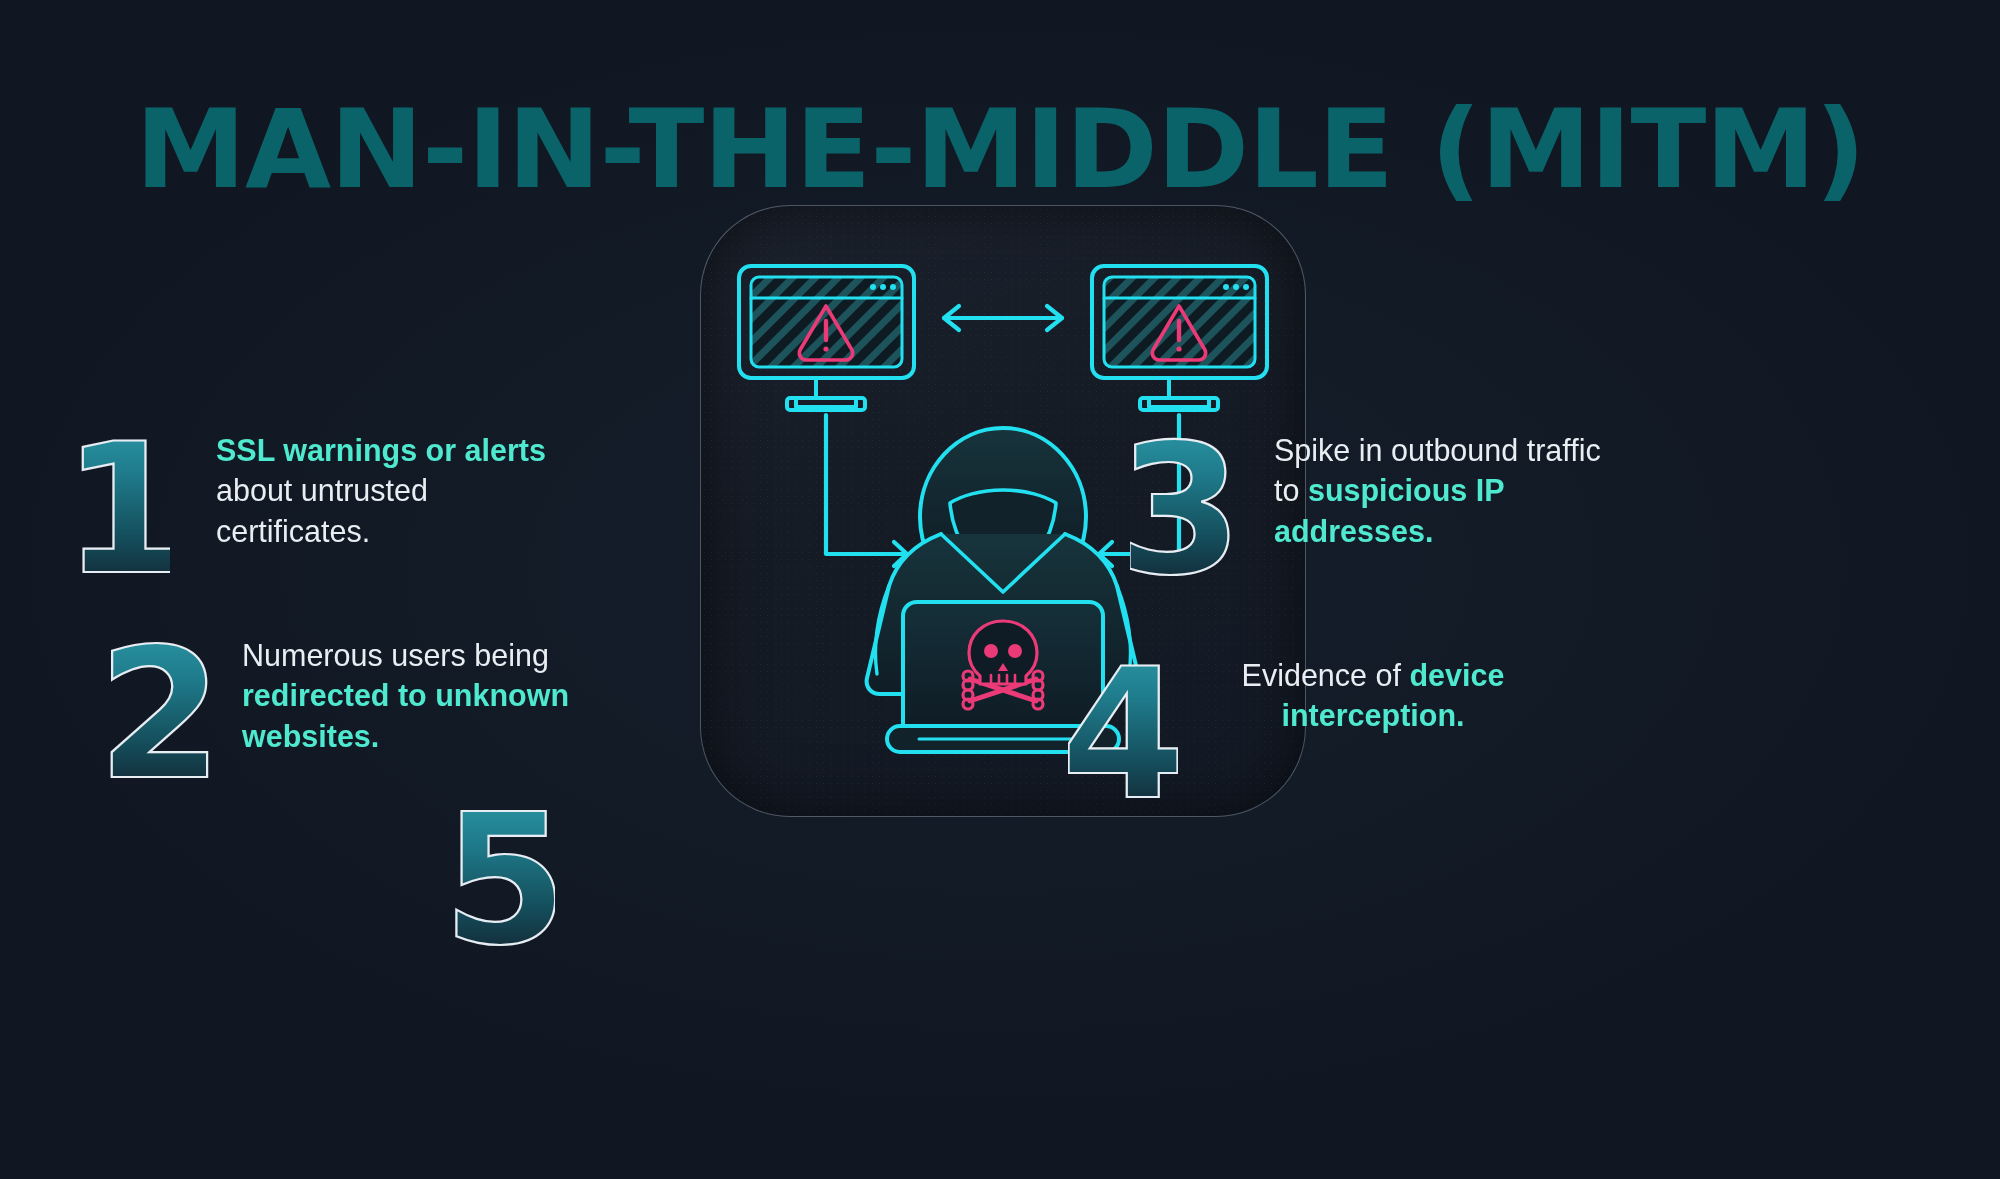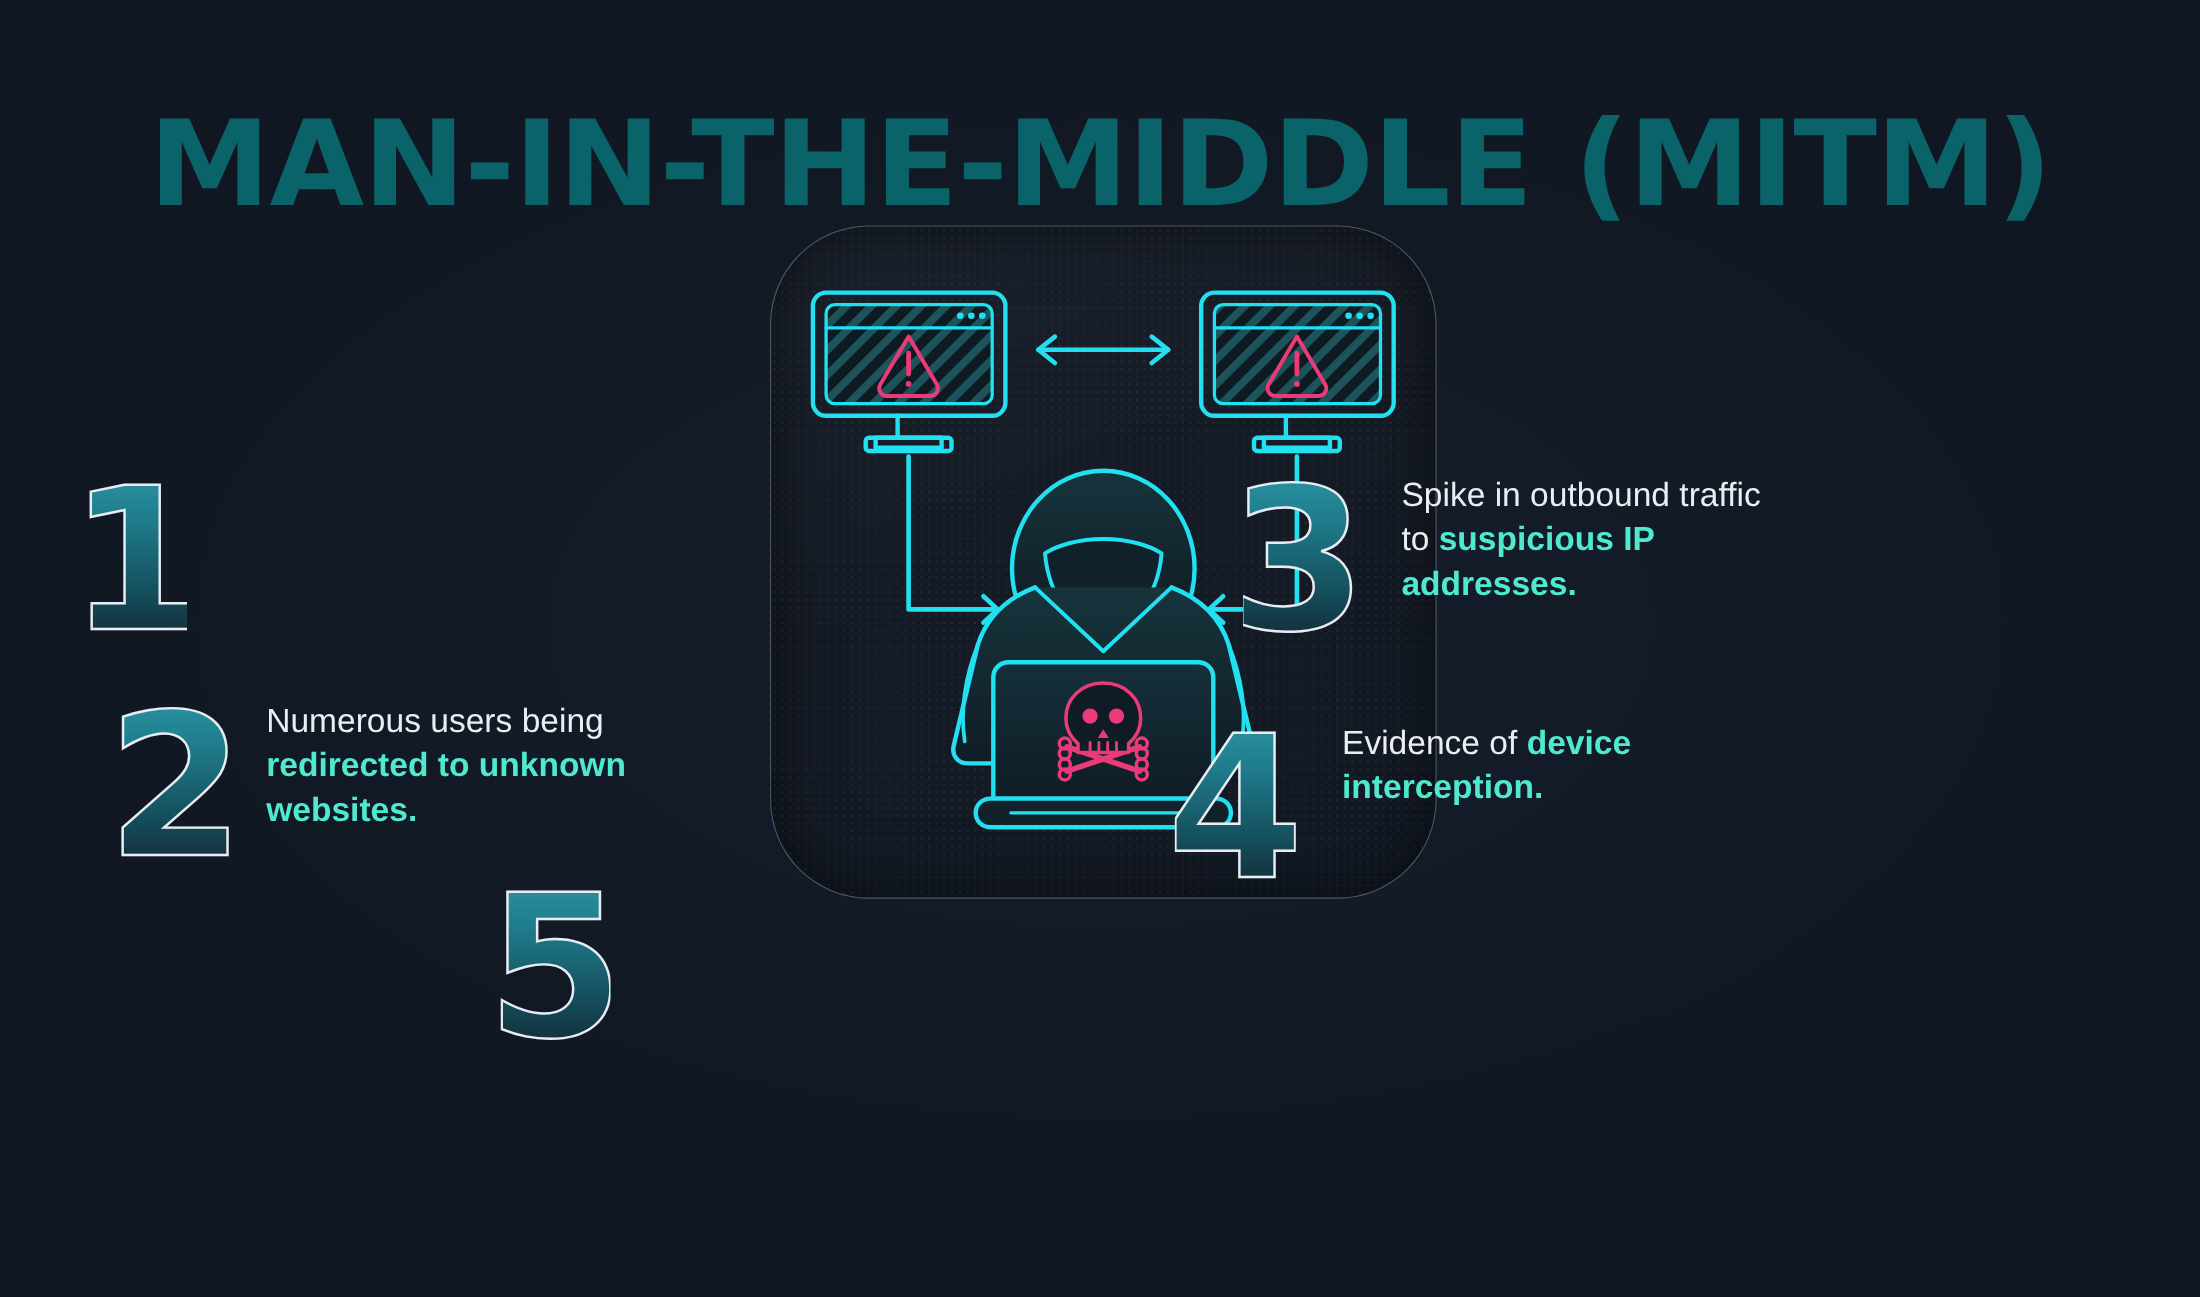--- a/index.html
+++ b/index.html
@@ -69,21 +69,21 @@
   }
   .txt b{color:#4fe9cf;font-weight:bold;}
 
   #item1{left:80px;  top:430px; width:470px;}
   #item1 .txt{margin-left:46px;width:360px;}
   #item2{left:110px; top:635px; width:470px;}
   #item2 .txt{margin-left:32px;width:330px;}
   #item3{left:1130px;top:430px; width:520px;}
   #item3 .txt{margin-left:44px;width:330px;}
   #item4{left:1068px;top:655px; width:560px;}
-  #item4 .txt{margin-left:42px;width:330px;}
+  #item4 .txt{margin-left:30px;width:330px;text-align:center;}
   #item5{left:455px; top:800px; width:800px;}
   #item5 .txt{margin-left:48px;width:660px;}
 </style>
 </head>
 <body>
 
 <div class="bg-vignette"></div>
 
 <div class="title">MAN-IN-THE-MIDDLE (MITM)</div>
 
@@ -210,20 +210,21 @@
           <linearGradient id="g1" x1="0" y1="0" x2="0" y2="1">
         <stop offset="0%" stop-color="#2f9fad"></stop>
             <stop offset="32%" stop-color="#1f7c8c"></stop>
         <stop offset="62%" stop-color="#15505e"></stop>
             <stop offset="95%" stop-color="#121a26"></stop>
       </linearGradient>
         </defs>
       <text x="45" y="142" text-anchor="middle" font-family="DejaVu Sans, sans-serif" font-size="180" font-weight="bold" fill="url(#g1)" stroke="#e7edf2" stroke-width="2.2">1</text>
     </svg>
   </div>
+  <div class="txt"><b>SSL warnings or alerts</b><span> about untrusted certificates.</span></div>
 </div>
 
 <div class="item" id="item2">
   <div class="num-svgwrap">
     <svg class="num-svg" width="100" height="160" viewBox="0 0 100 160">
       <defs>
           <linearGradient id="g2" x1="0" y1="0" x2="0" y2="1">
         <stop offset="0%" stop-color="#2f9fad"></stop>
             <stop offset="32%" stop-color="#1f7c8c"></stop>
         <stop offset="62%" stop-color="#15505e"></stop>

